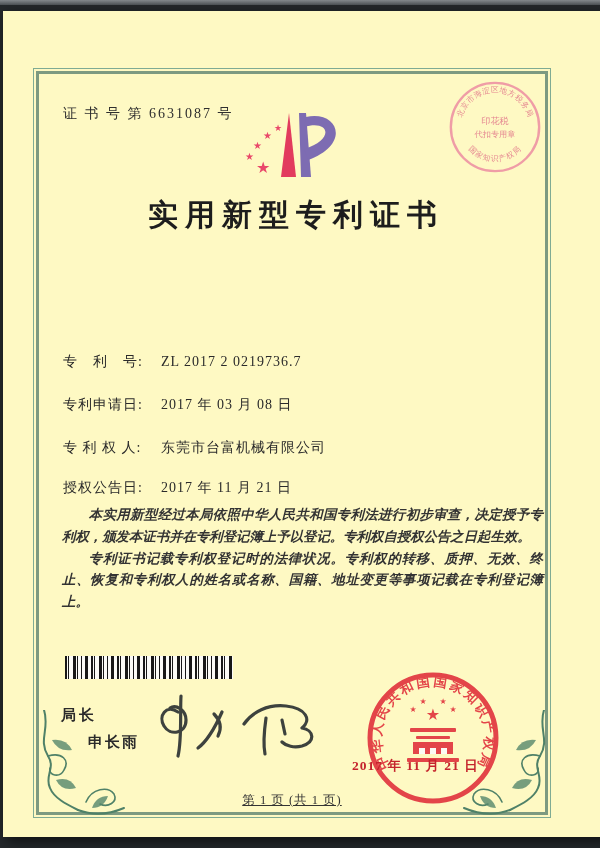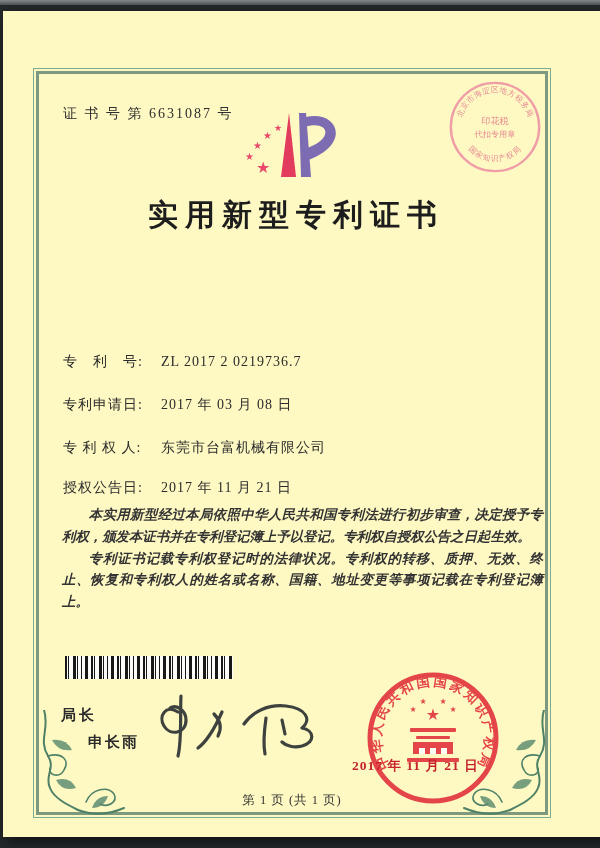--- a/index.html
+++ b/index.html
@@ -36,21 +36,21 @@
       #181818 20px,#181818 23px,#fbfbf7 23px,#fbfbf7 26px);}
   .signer-title{position:absolute;left:58px;top:695px;font-size:15px;font-weight:600;
     color:#2b2b2b;letter-spacing:3px;}
   .signer-name{position:absolute;left:69px;top:722px;font-size:15px;font-weight:600;
     color:#2b2b2b;letter-spacing:2px;margin-left:16px;}
   .signature{position:absolute;left:145px;top:679px;width:175px;height:72px;}
   .office-seal{position:absolute;left:360px;top:657px;width:140px;height:140px;opacity:.93;}
   .seal-date{position:absolute;left:349px;top:746px;font-size:13.5px;font-weight:700;
     color:#c5242d;letter-spacing:1px;z-index:3;}
   .footer{position:absolute;left:30px;top:781px;width:518px;text-align:center;
-    font-size:12.5px;color:#333;letter-spacing:1px;}
+    font-size:12.5px;color:#333;letter-spacing:1px;text-decoration:underline;}
   .flourish{position:absolute;width:100px;height:112px;z-index:2;}
   .flourish.fl-left{left:33px;top:699px;}
   .flourish.fl-right{left:449px;top:699px;transform:scaleX(-1);}
 </style>
 </head>
 <body>
 
 <div class="paper">
 
   <div class="frame"></div>

